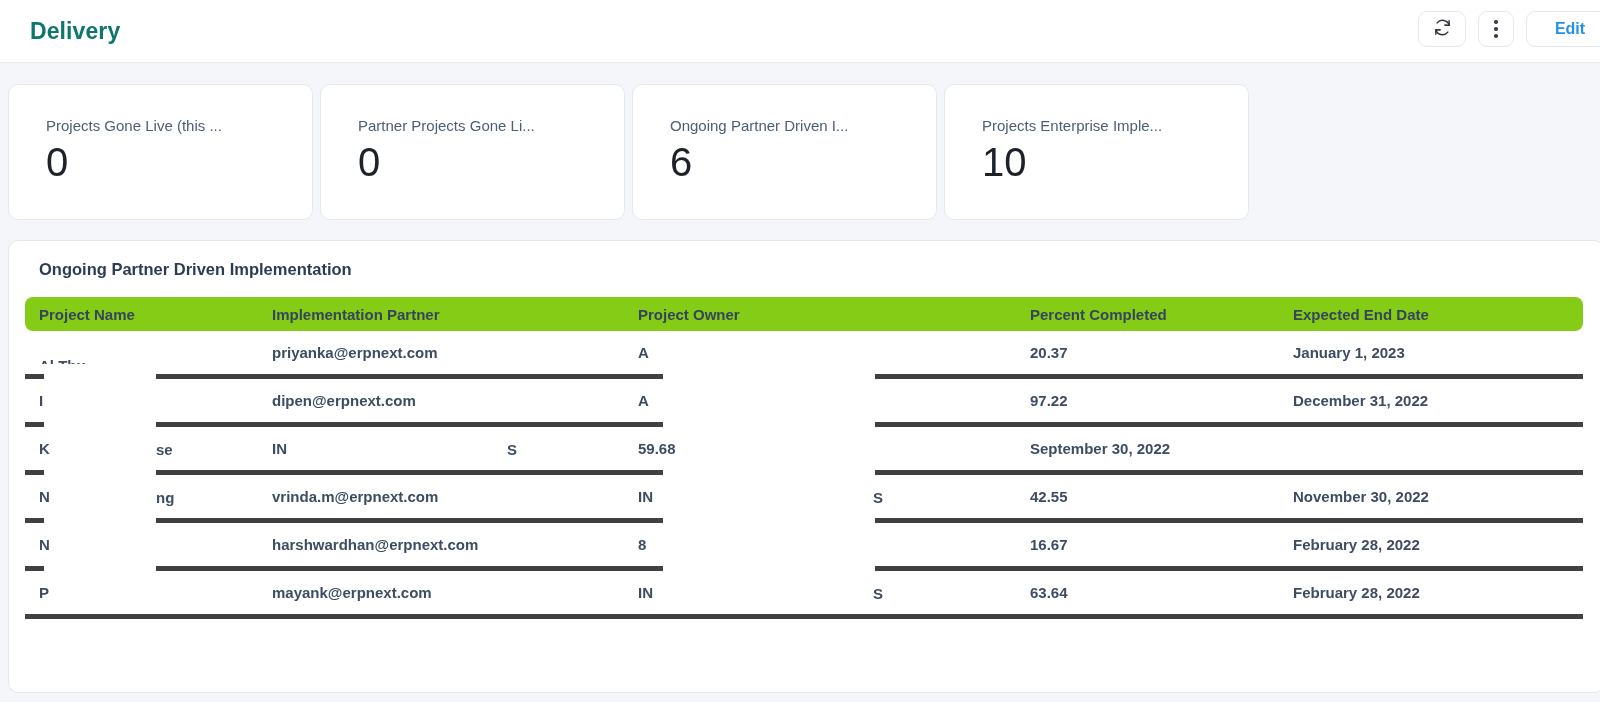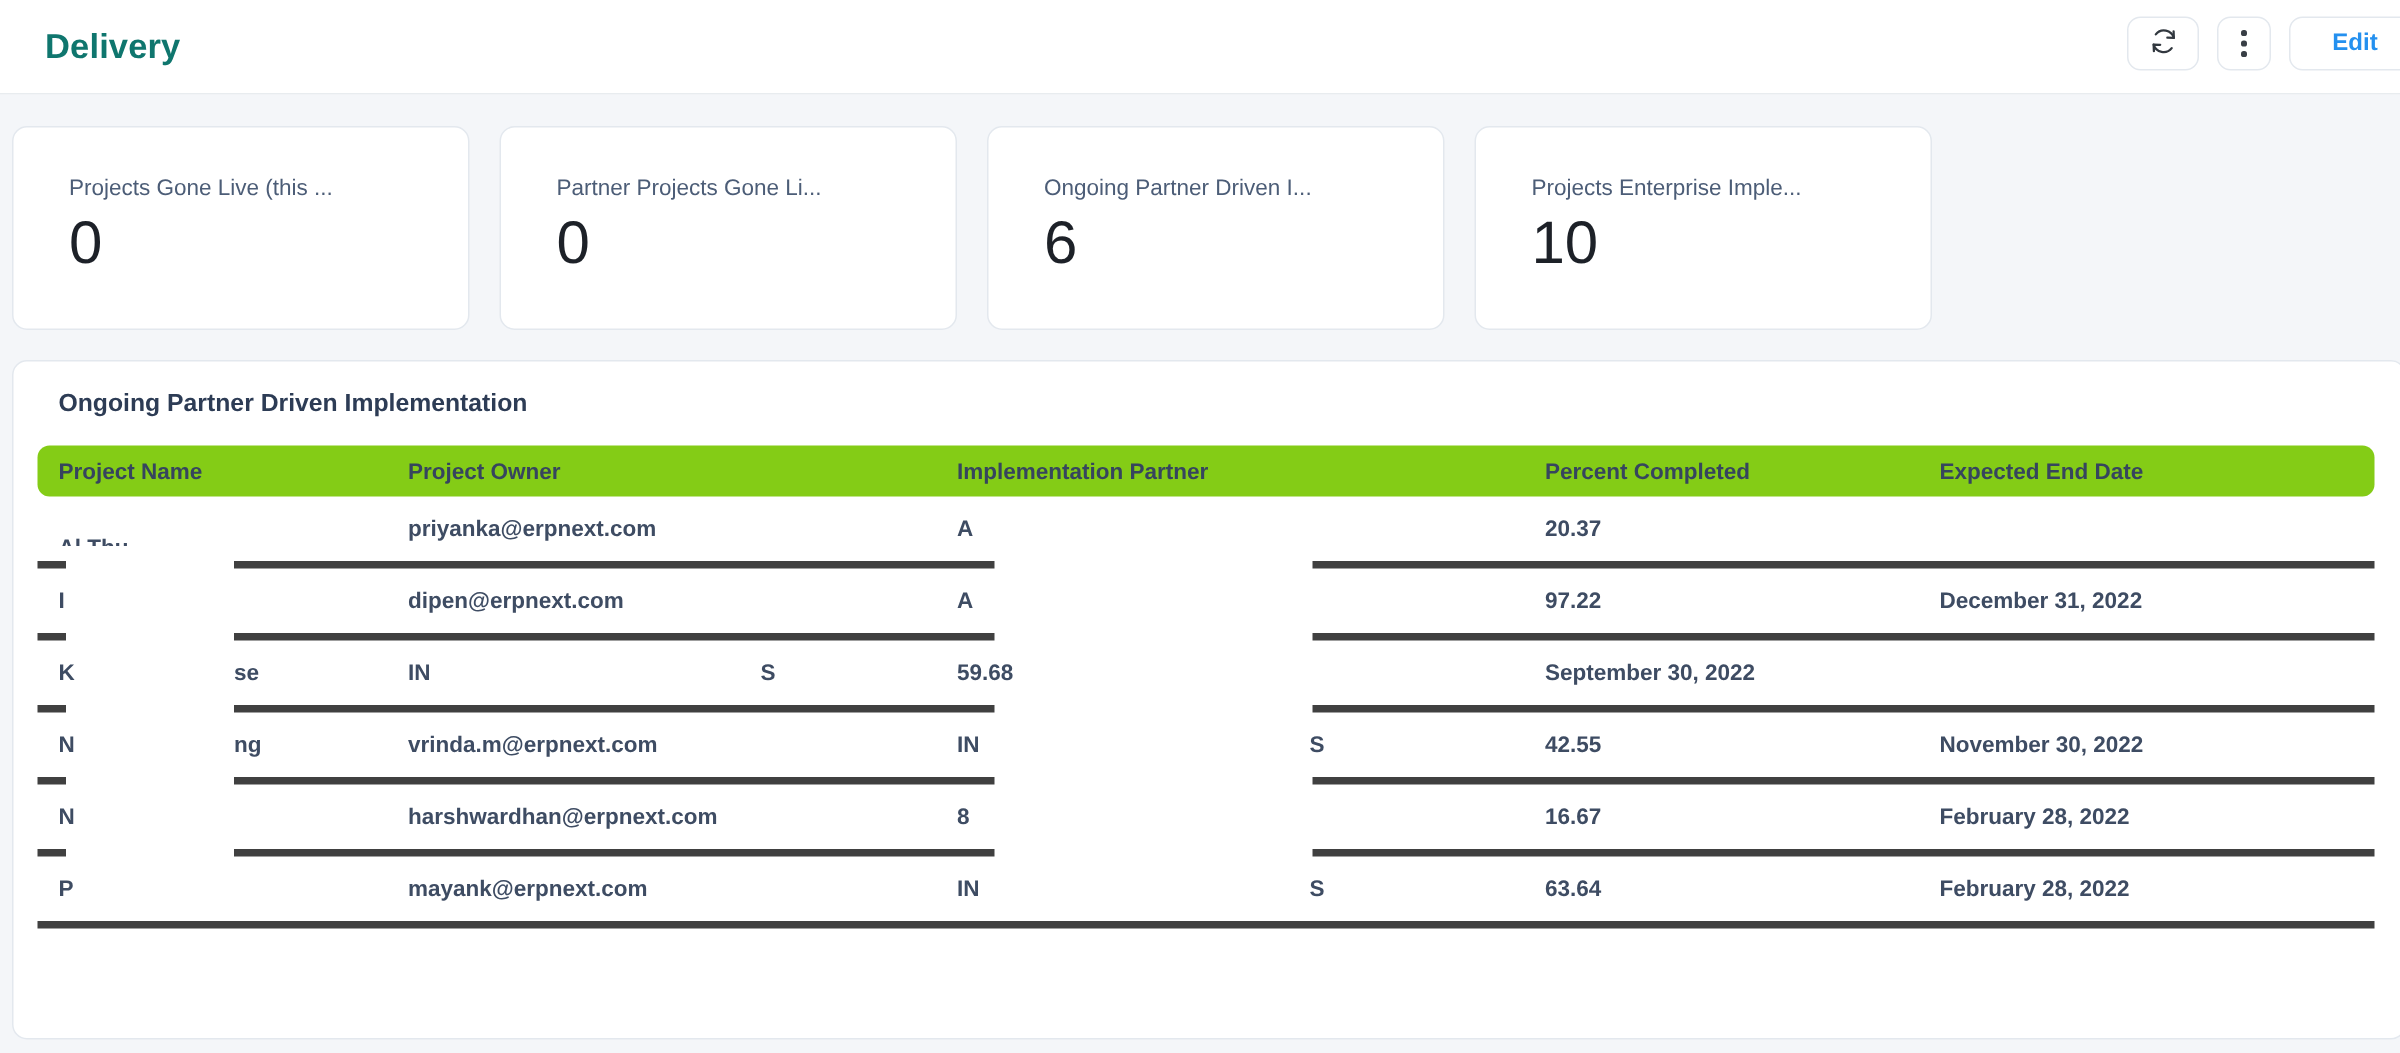--- a/index.html
+++ b/index.html
@@ -52,21 +52,21 @@
     font-size: 16px;
     font-weight: 600;
     color: #2490ef;
   }
   .dot { width: 3.5px; height: 3.5px; border-radius: 50%; background: #383e45; }
   .dots { display: flex; flex-direction: column; gap: 3.5px; }
 
   
   .cards-row {
     display: flex;
-    gap: 20px;
+    gap: 7px;
     margin: 21px 0 0 8px;
   }
   .num-card {
     width: 305px;
     height: 136px;
     background: #ffffff;
     border: 1px solid #e3e8ee;
     border-radius: 10px;
     padding: 32px 20px 0 37px;
     cursor: pointer;
@@ -202,31 +202,32 @@
       <div class="num-value">10</div>
     </div>
   </section>
 
   <section class="table-card">
     <h2 class="table-title">Ongoing Partner Driven Implementation</h2>
 
     <div class="grid-table">
       <div class="thead">
         <div class="cell">Project Name</div>
+        <div class="cell">Implementation Partner</div>
         <div class="cell">Project Owner</div>
-        <div class="cell">Implementation Partner</div>
         <div class="cell">Percent Completed</div>
         <div class="cell">Expected End Date</div>
       </div>
 
       <div class="trow">
         <div class="cell"><span class="top-clip">Al Thu</span><span class="frag-right-name"></span></div>
         <div class="cell">priyanka@erpnext.com</div>
         <div class="cell"><span>A</span><span class="frag-right-partner"></span></div>
         <div class="cell">20.37</div>
+        <div class="cell">January 1, 2023</div>
       </div>
 
       <div class="trow">
         <div class="cell"><span>I</span><span class="frag-right-name"></span></div>
         <div class="cell">dipen@erpnext.com</div>
         <div class="cell"><span>A</span><span class="frag-right-partner"></span></div>
         <div class="cell">97.22</div>
         <div class="cell">December 31, 2022</div>
       </div>
 

